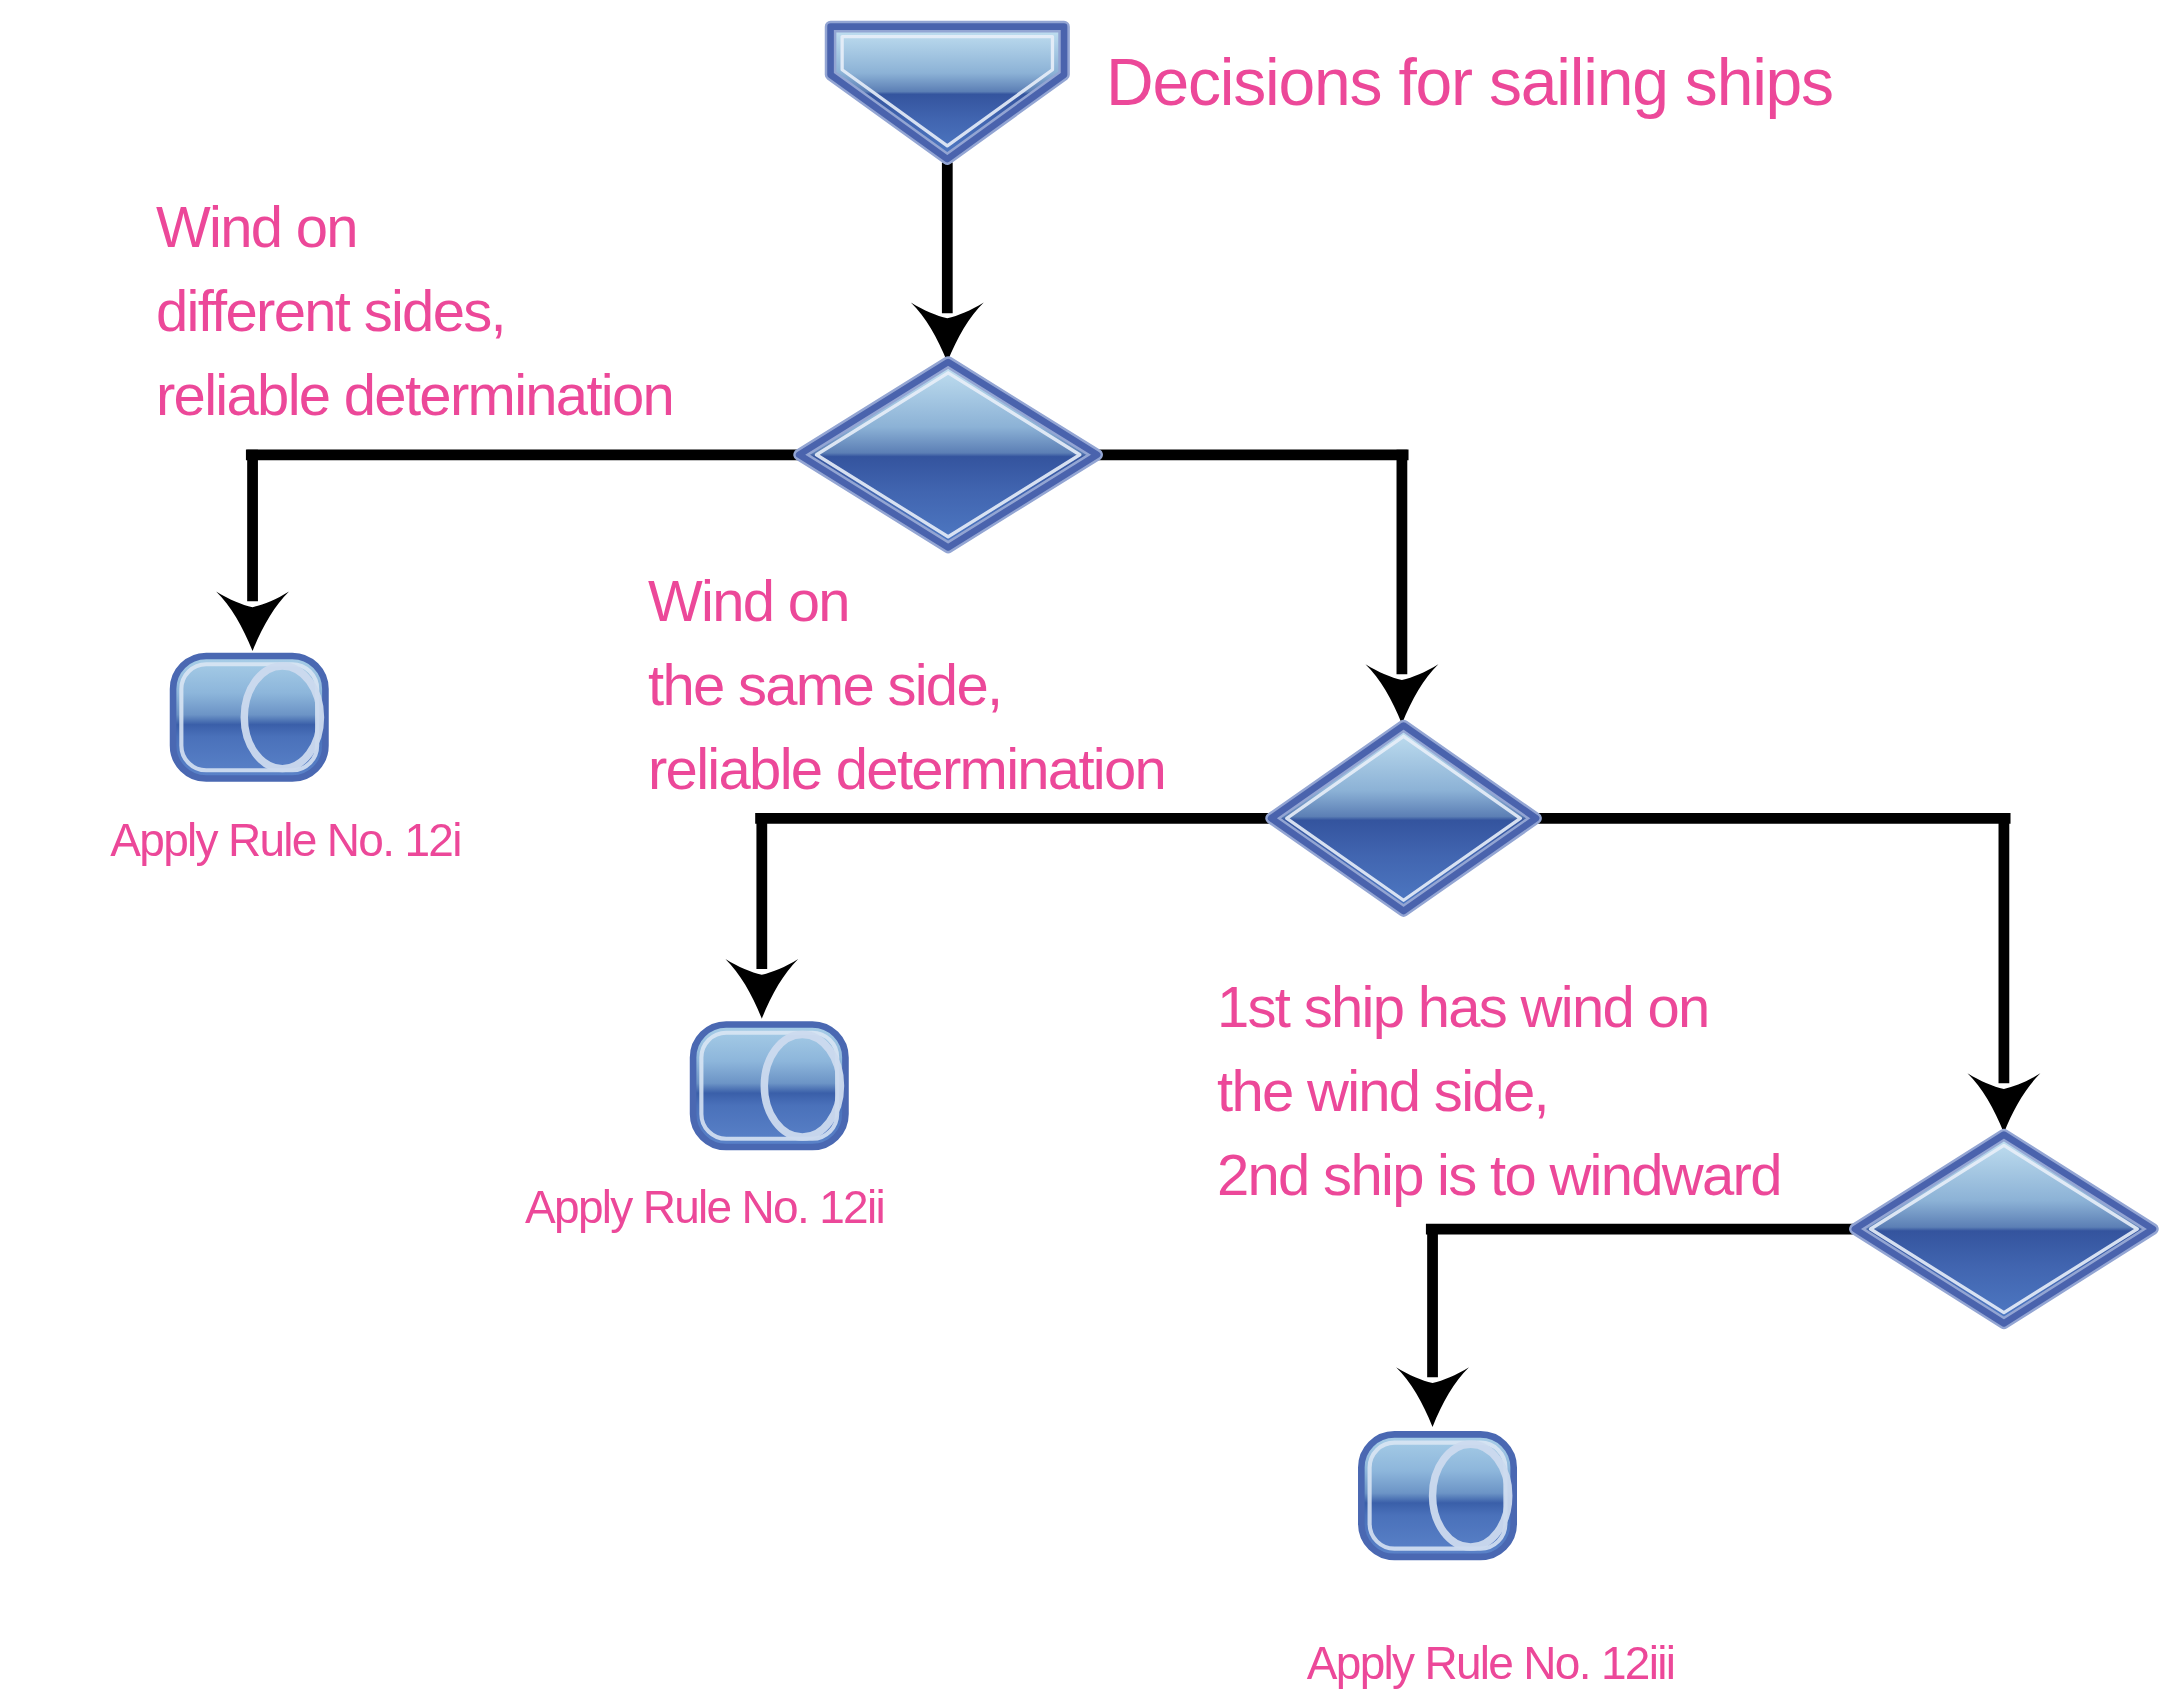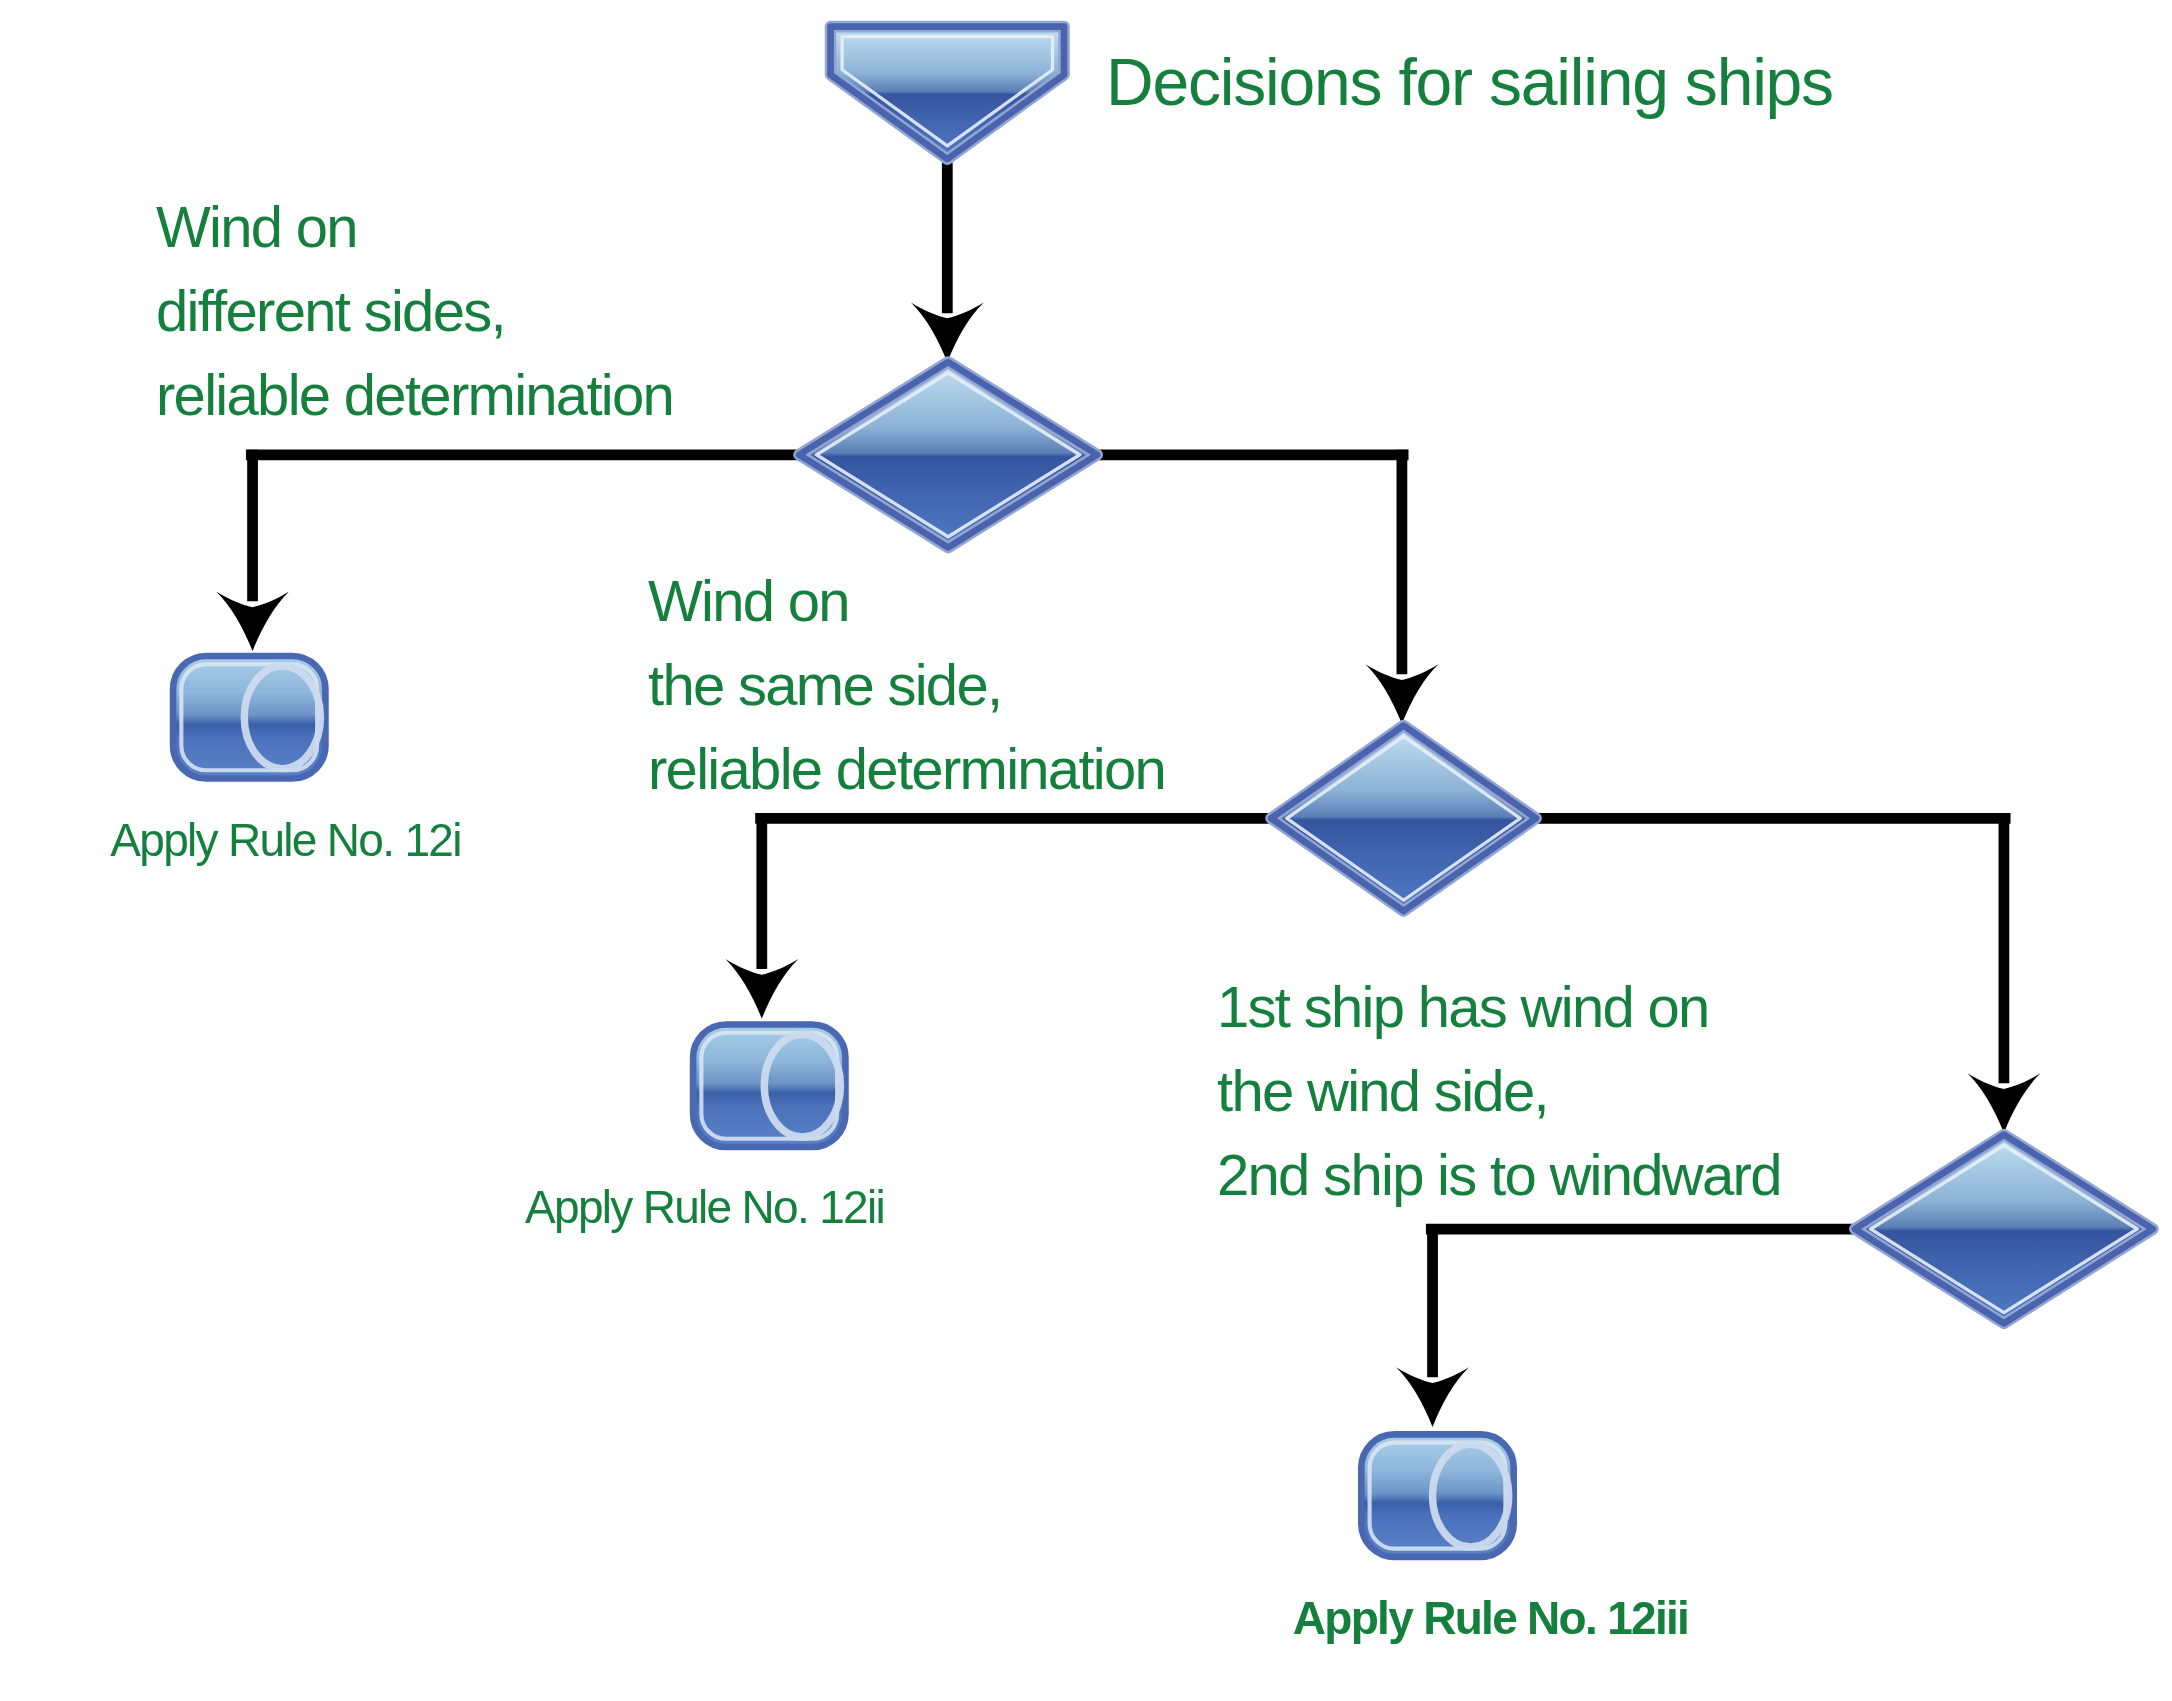--- a/index.html
+++ b/index.html
@@ -15,21 +15,21 @@
     background: #ffffff;
     overflow: hidden;
   }
   .layer {
     position: absolute;
     left: 0;
     top: 0;
   }
   .txt {
     position: absolute;
-    color: #15803d;
+    color: #ec4899;
     white-space: nowrap;
   }
   .title {
     left: 1106px;
     top: 44px;
     font-size: 66px;
     line-height: 76px;
     letter-spacing: -1.2px;
   }
   .branch-label {
@@ -41,21 +41,21 @@
   .branch-label-2 { left: 648px;  top: 559px;  }
   .branch-label-3 { left: 1205px; top: 965px; margin-left: 12px; }
   .rule-label {
     font-size: 46px;
     line-height: 78px;
     letter-spacing: -1.7px;
     text-align: center;
   }
   .rule-label-1 { left: 37px;   top: 801px;  width: 497px; }
   .rule-label-2 { left: 456px;  top: 1168px; width: 497px; text-align: center; }
-  .rule-label-3 { left: 1209px; top: 1579px; width: 563px; font-weight: bold; }
+  .rule-label-3 { left: 1209px; top: 1624px; width: 563px; }
 </style>
 </head>
 <body>
 
 <div class="canvas">
 
   <svg class="layer" width="2172" height="1702" viewBox="0 0 2623 2055">
     <defs>
       <linearGradient id="shapeGrad" x1="0" y1="0" x2="0" y2="1">
         <stop offset="0%" stop-color="#c4e2f2"></stop>

